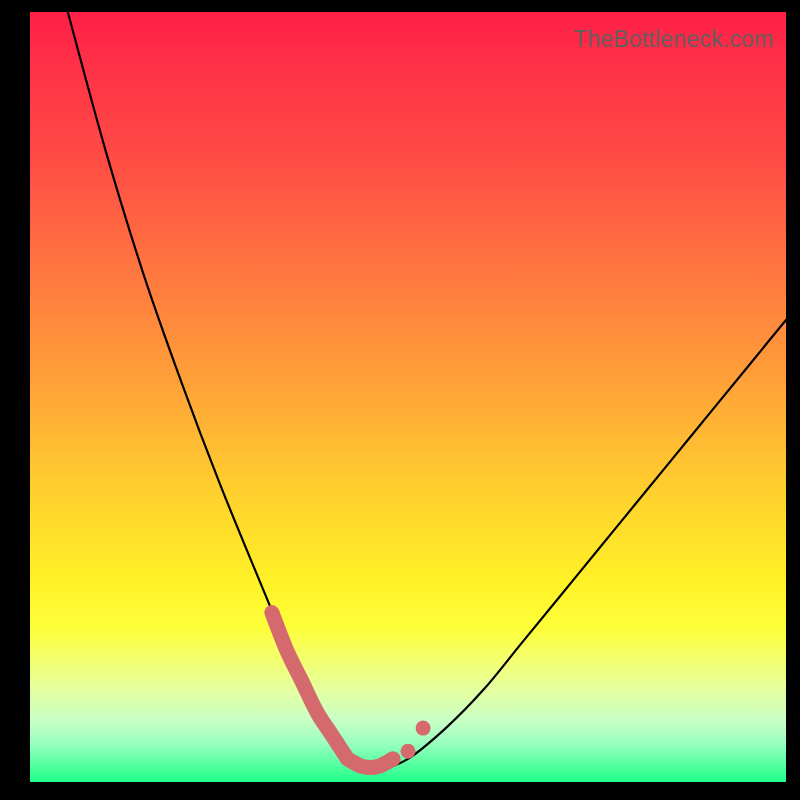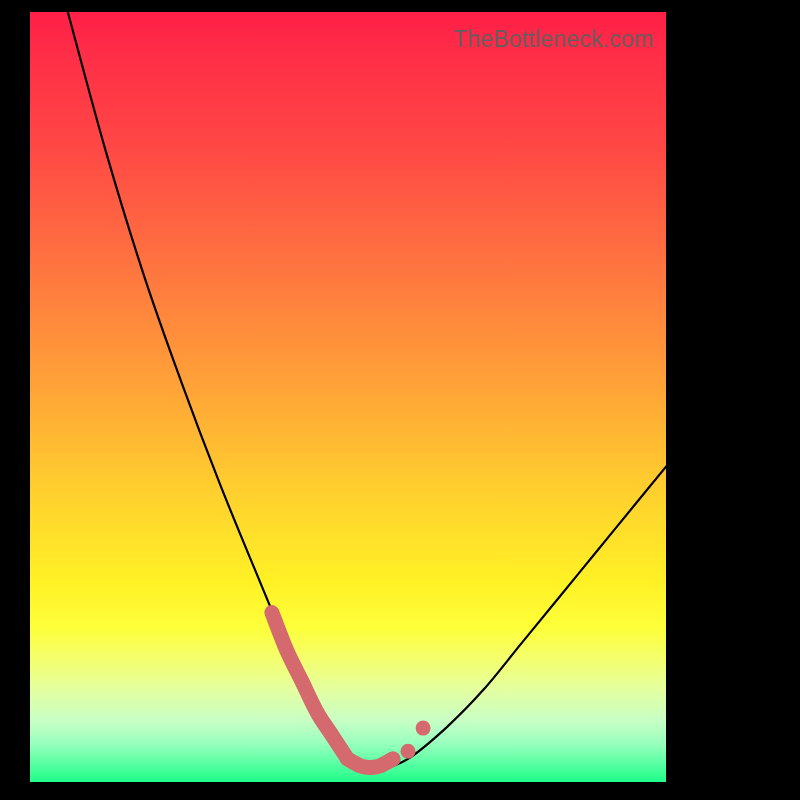--- a/index.html
+++ b/index.html
@@ -8,39 +8,38 @@
     width: 800px;
     height: 800px;
     background: #000;
     overflow: hidden;
     font-family: Arial, Helvetica, sans-serif;
   }
   .frame {
     position: absolute;
     left: 30px;
     top: 12px;
-    width: 624px;
+    width: 756px;
     height: 770px;
     background: linear-gradient(to bottom,
       #ff1f47 0%,
       #ff2f47 6%,
       #ff4945 18%,
       #ff7440 33%,
       #ffa138 48%,
       #ffcf2e 62%,
       #fff126 74%,
       #fdff3a 80%,
       #f4ff6d 84%,
       #e4ffa0 88%,
       #c8ffc5 92%,
       #98ffbe 95%,
       #4fff9e 98%,
       #1fff88 100%
     );
-    padding-left: 12px;
   }
   .watermark {
     position: absolute;
     top: 14px;
     right: 12px;
     color: #5f5f5f;
     font-size: 23px;
     font-weight: 500;
     letter-spacing: 0.2px;
     pointer-events: none;

